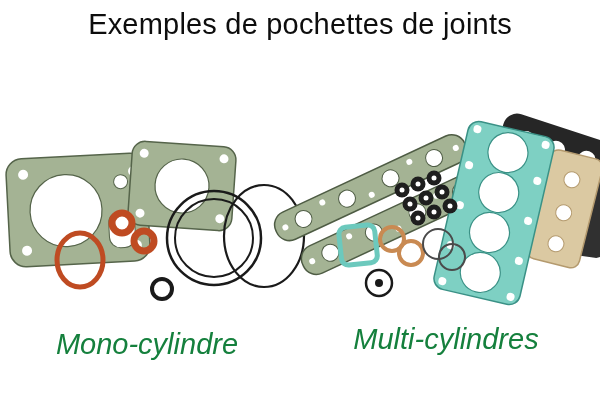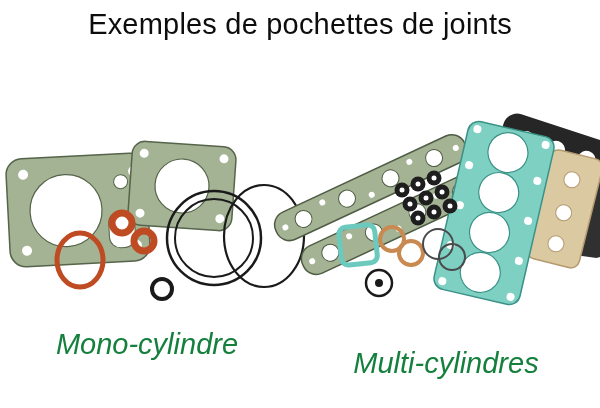--- a/index.html
+++ b/index.html
@@ -37,21 +37,21 @@
   }
   .label {
     position: absolute;
     font-size: 29px;
     font-weight: 500;
     color: #15803d;
     text-align: center;
     font-style: italic;
   }
   .label-mono { top: 328px; left: 18px;  width: 258px; }
-  .label-multi { top: 347px; left: 315px; width: 262px; }
+  .label-multi { top: 323px; left: 315px; width: 262px; }
 </style>
 </head>
 <body>
 
 <div class="stage">
 
   <div class="title">
     <div>Exemples de pochettes de joints</div>
   </div>
 

